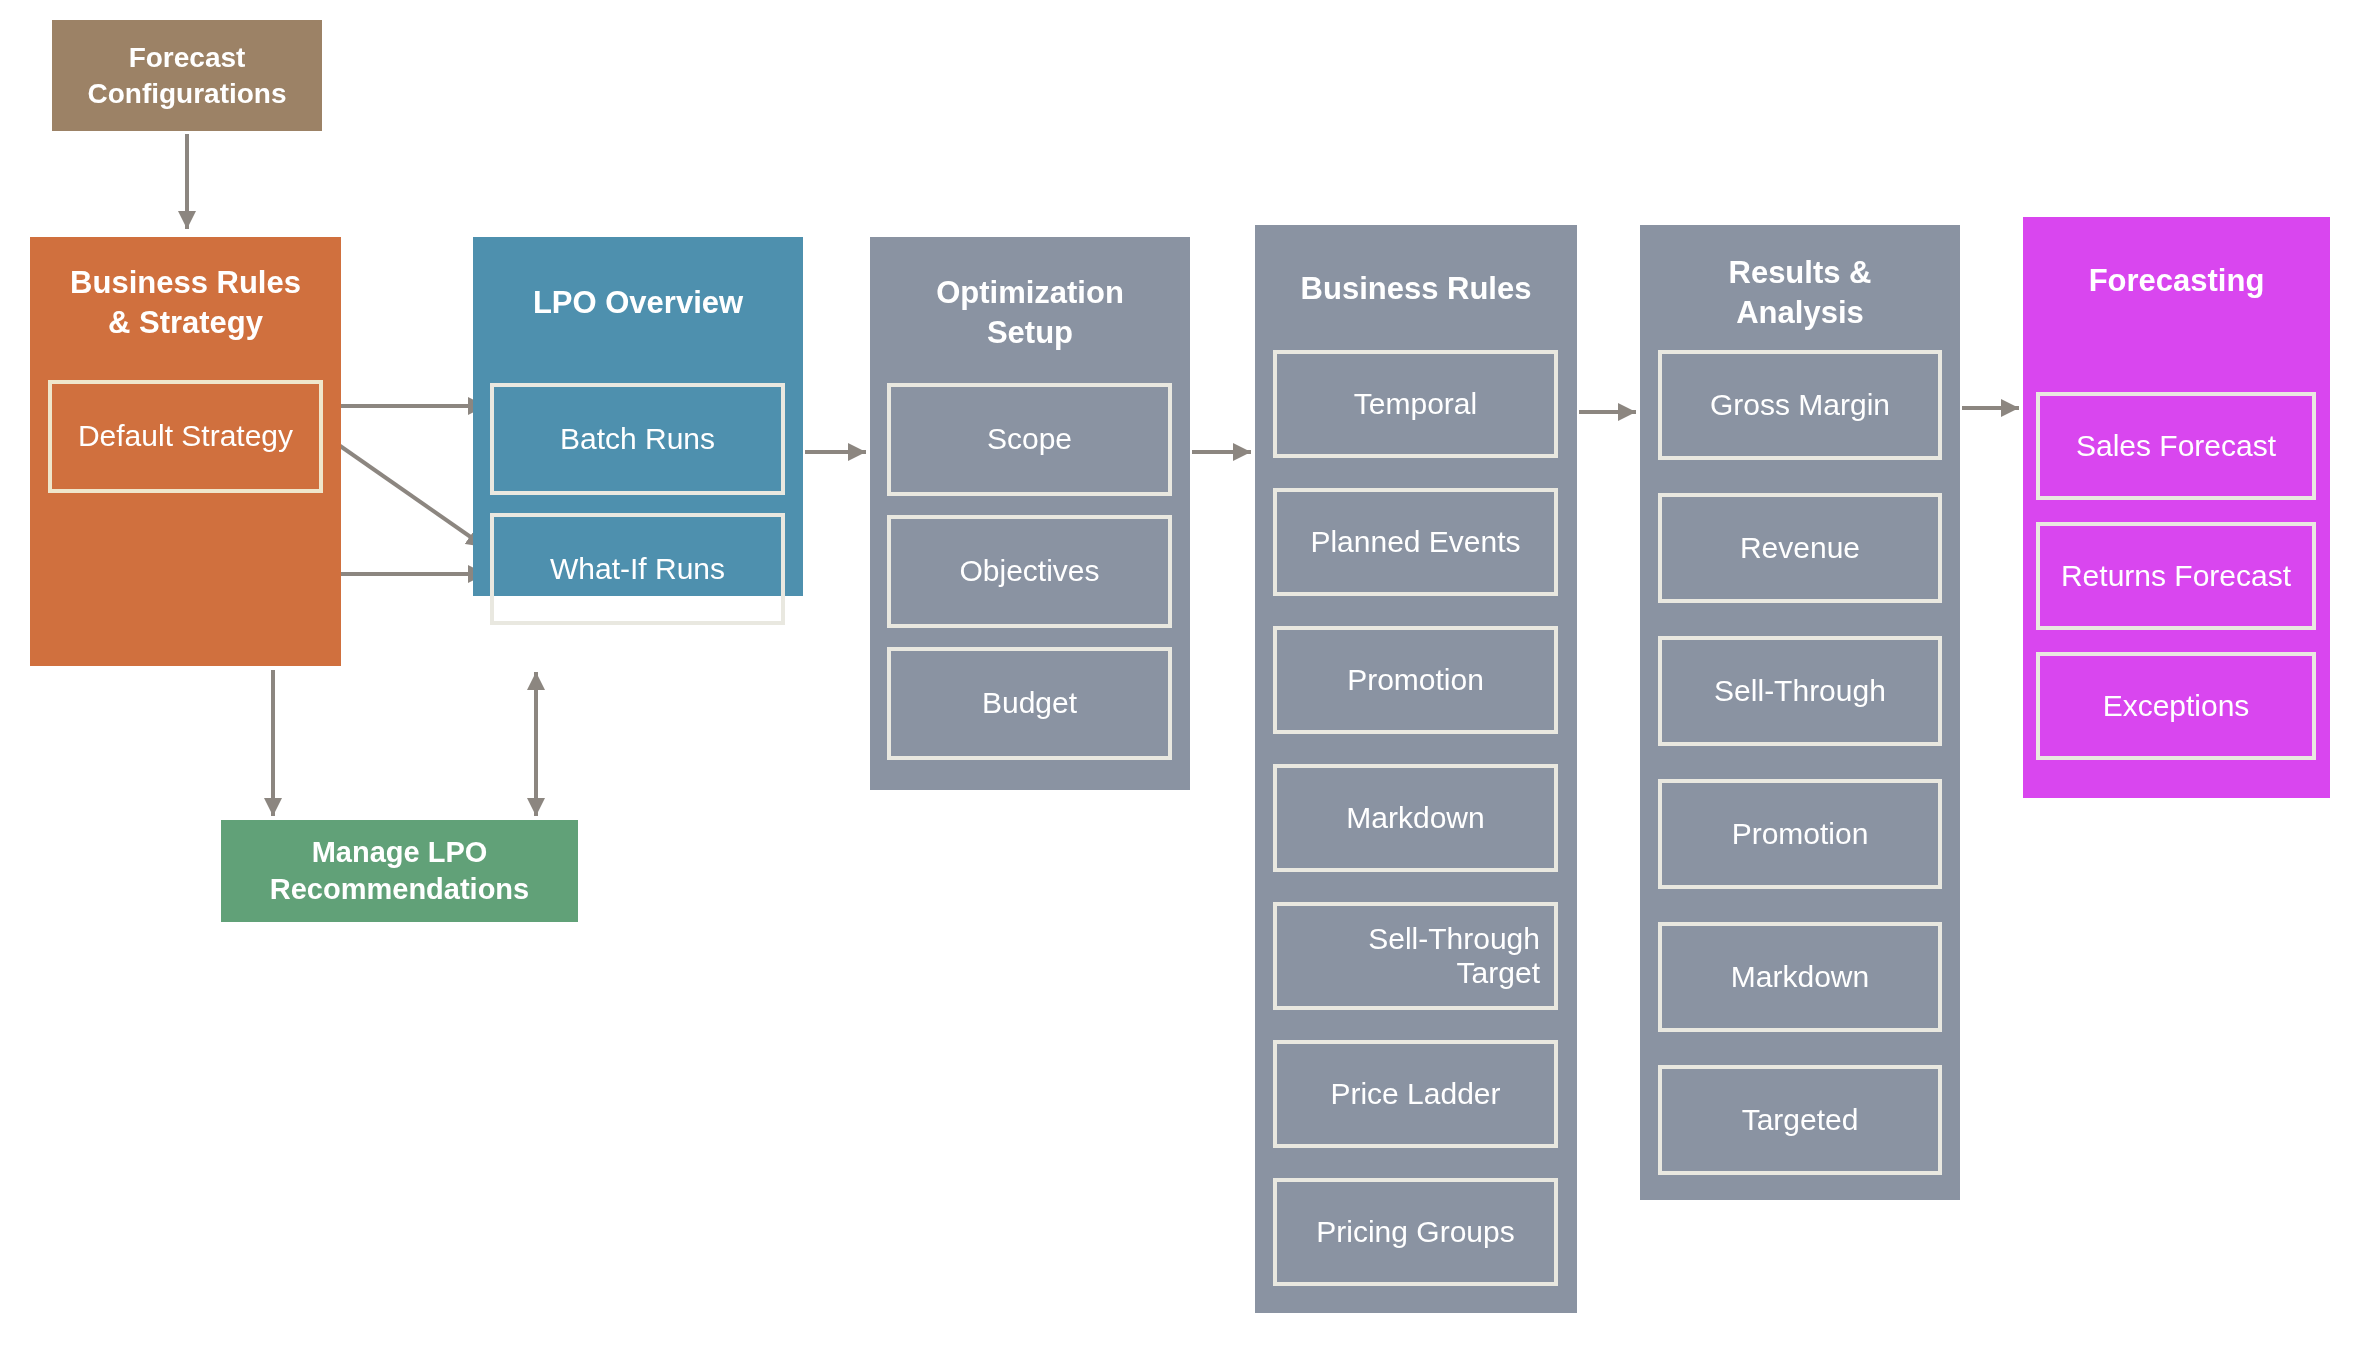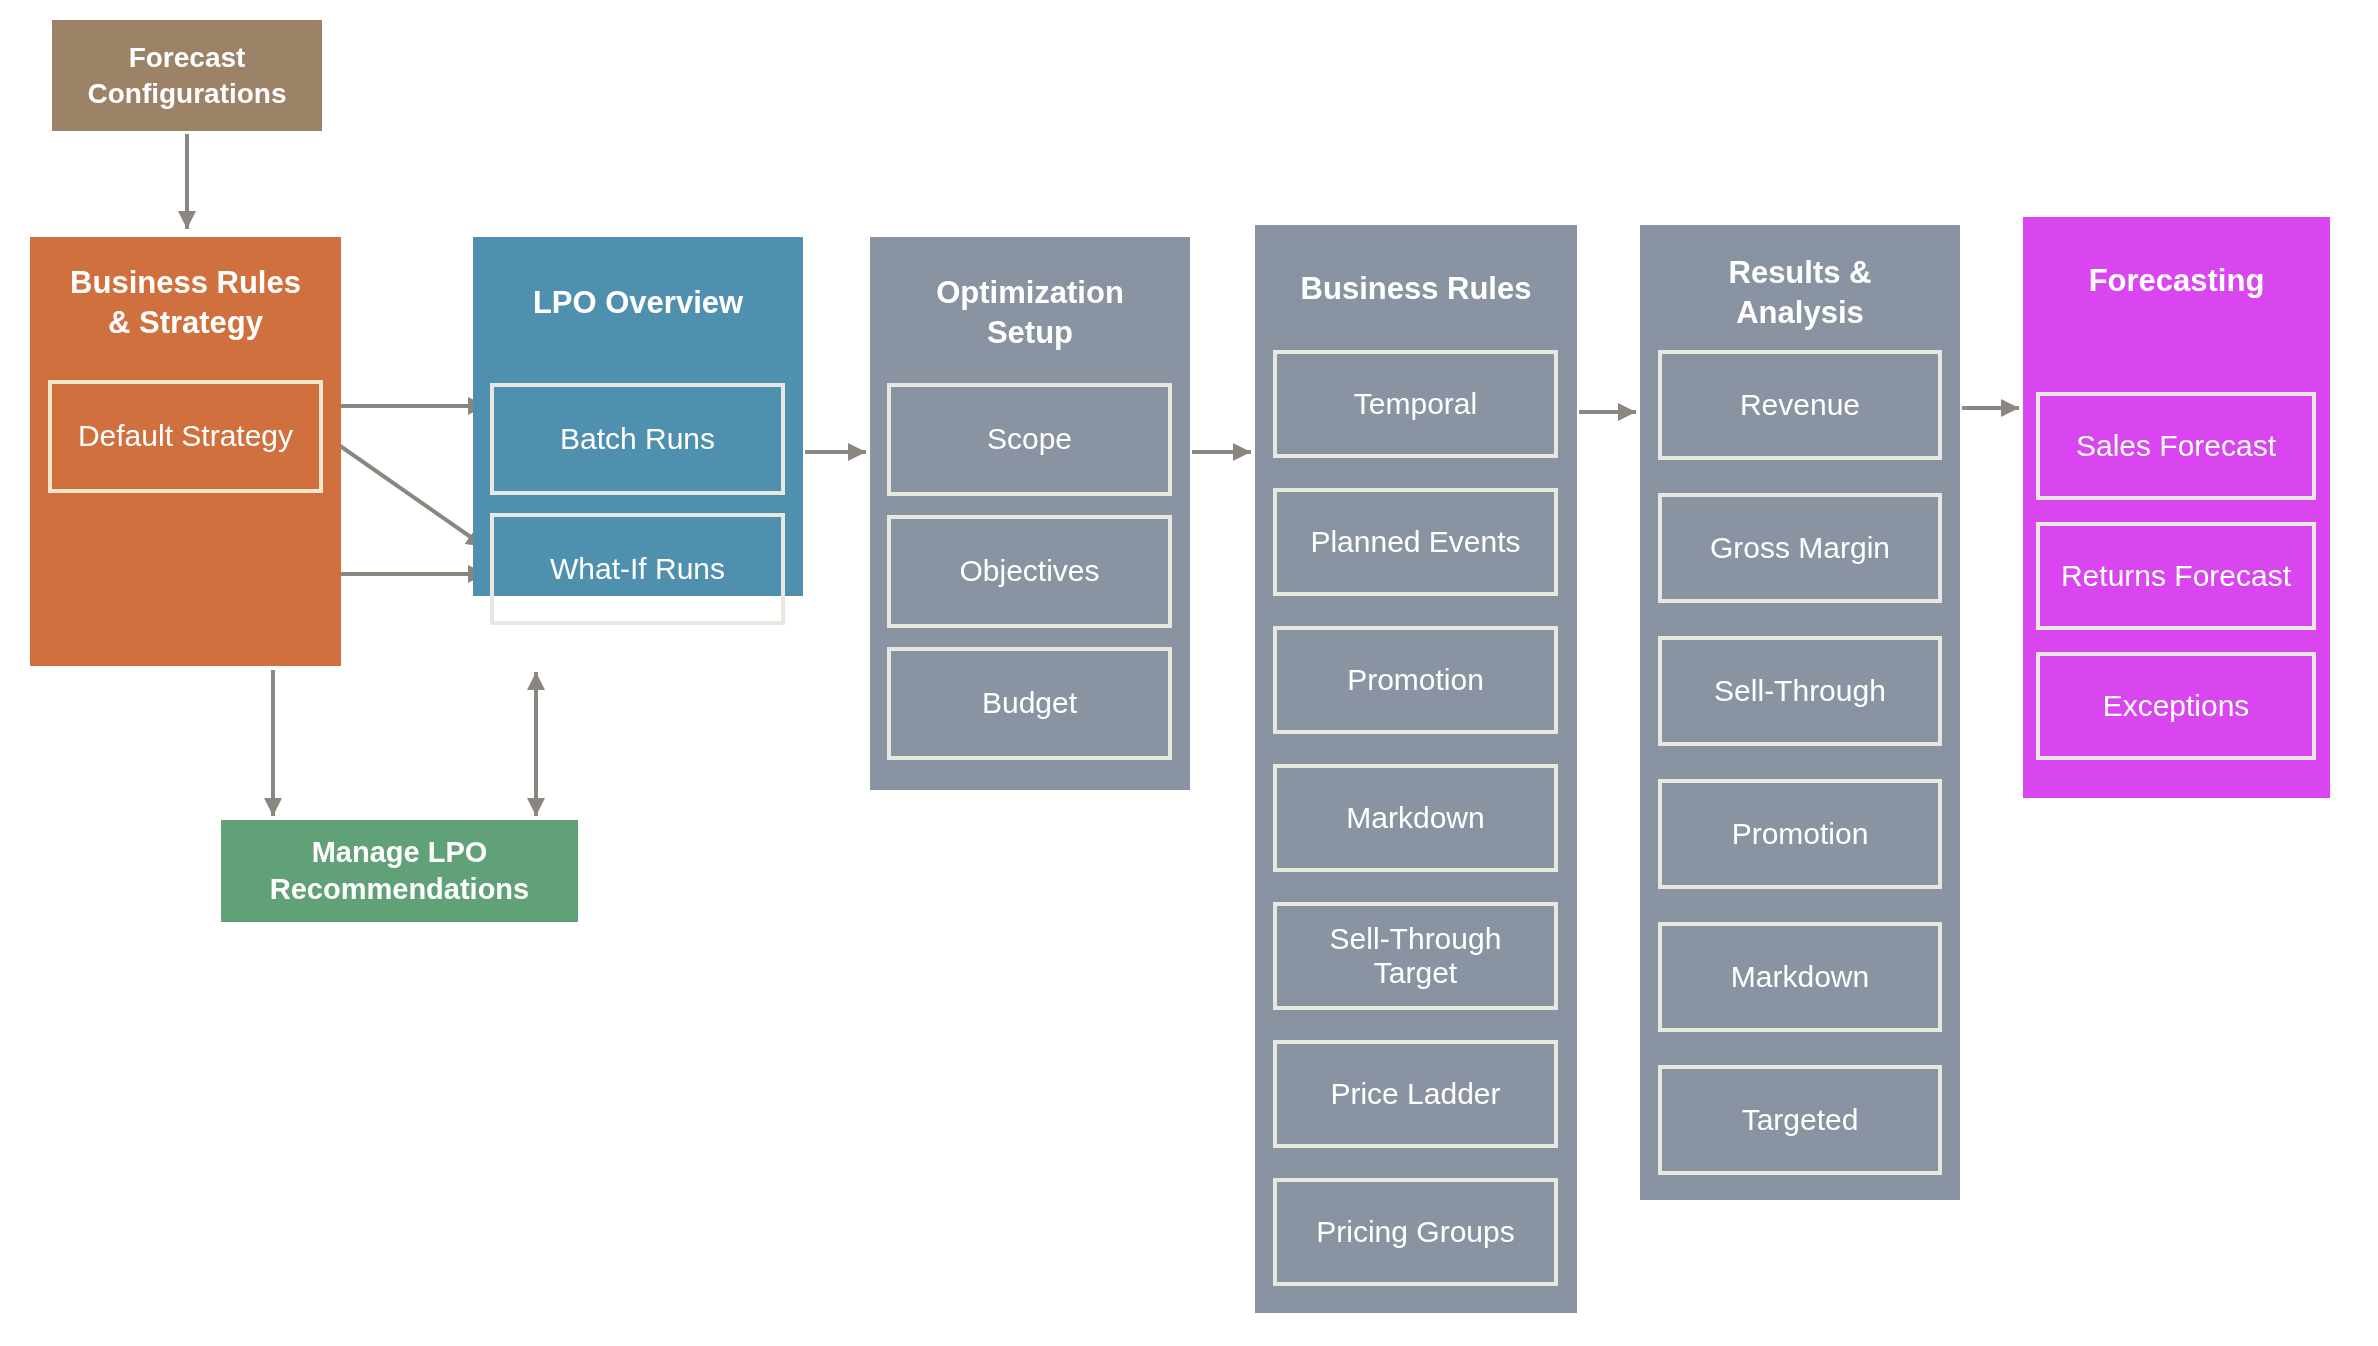--- a/index.html
+++ b/index.html
@@ -13,21 +13,21 @@
       display:flex;align-items:center;justify-content:center;text-align:center;
       font-weight:700;font-size:28px;line-height:36px;padding:0 28px;}
   .manage{left:221px;top:820px;width:357px;height:102px;background:#61A178;
       display:flex;align-items:center;justify-content:center;text-align:center;
       font-weight:700;font-size:29px;line-height:37px;padding:0 40px;}
   
   .col .col-title{position:absolute;left:0;width:100%;text-align:center;
       font-weight:700;font-size:31px;line-height:40px;}
   .col .items{position:absolute;display:flex;flex-direction:column;}
   .item{box-sizing:border-box;border:4px solid #E9E8E0;color:#fff;
-      display:flex;align-items:center;justify-content:center;text-align:center;
+      display:flex;align-items:center;justify-content:center;text-align:right;
       font-size:30px;line-height:1.15;padding:4px 14px;}
   .c1{left:30px;top:237px;width:311px;height:429px;background:#D0703E;}
   .c1 .col-title{top:26px;}
   .c1 .items{left:18px;top:143px;width:275px;gap:12px;}
   .c1 .item{height:113px;border-color:#EFE6CB;}
   .c2{left:473px;top:237px;width:330px;height:359px;background:#4E90AE;}
   .c2 .col-title{top:46px;}
   .c2 .items{left:17px;top:146px;width:295px;gap:18px;}
   .c2 .item{height:112px;}
   .c3{left:870px;top:237px;width:320px;height:553px;background:#8A93A2;}
@@ -120,22 +120,22 @@
     <div class="item">Pricing Groups</div>
   </div>
 </div>
 
 <div class="col c5">
   <div class="col-title">
     <span class="title-line">Results &amp;</span>
     <span class="title-line">Analysis</span>
   </div>
   <div class="items">
+    <div class="item">Gross Margin</div>
     <div class="item">Revenue</div>
-    <div class="item">Gross Margin</div>
     <div class="item">Sell-Through</div>
     <div class="item">Promotion</div>
     <div class="item">Markdown</div>
     <div class="item">Targeted</div>
   </div>
 </div>
 
 <div class="col c6">
   <div class="col-title">
     <span class="title-line">Forecasting</span>

